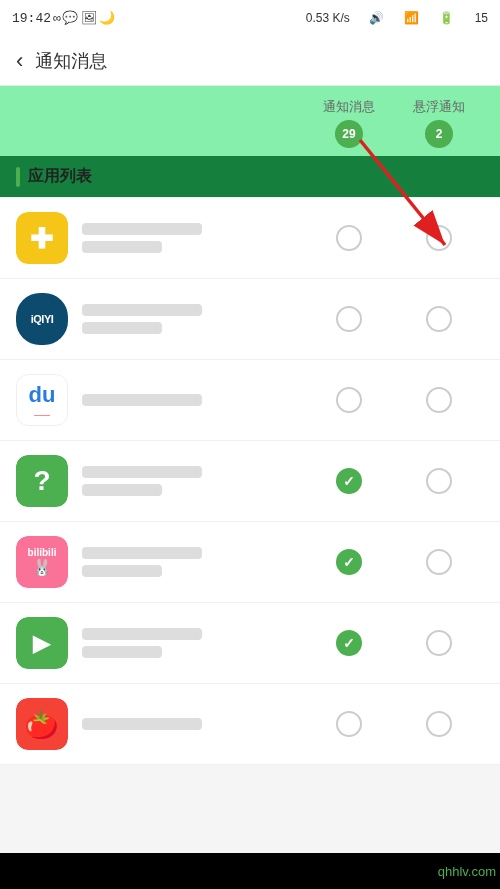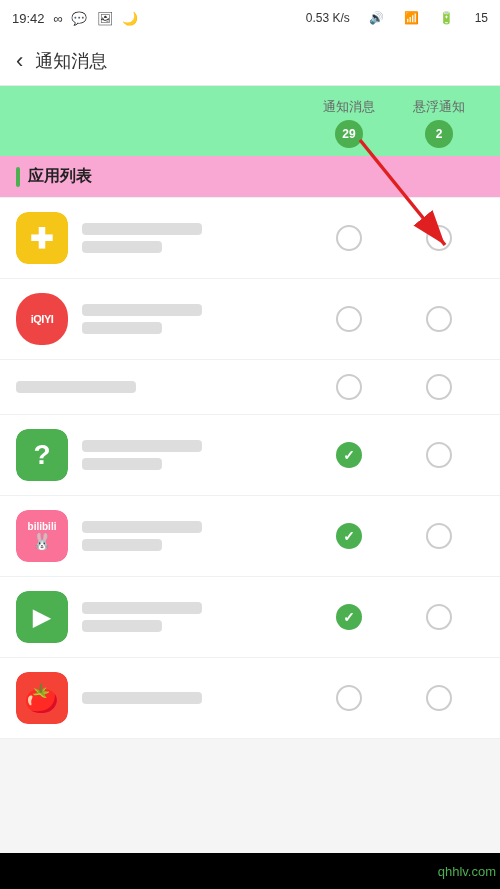--- a/index.html
+++ b/index.html
@@ -16,21 +16,21 @@
     .status-bar {
       background: #fff;
       height: 36px;
       display: flex;
       align-items: center;
       justify-content: space-between;
       padding: 0 12px;
       font-size: 13px;
       color: #333;
     }
-    .status-left { display: flex; align-items: flex-start; gap: 9px; }
+    .status-left { display: flex; align-items: flex-end; gap: 2px; font-family: Liberation Mono, monospace; }
     .status-right { display: flex; align-items: center; gap: 20px; font-size: 12px; }
 
     
     .header {
       background: #fff;
       height: 50px;
       display: flex;
       align-items: center;
       padding: 0 16px;
       border-bottom: 1px solid #e8e8e8;
@@ -82,21 +82,21 @@
       align-items: center;
       justify-content: center;
       font-weight: bold;
     }
 
     
     .section-title {
       display: flex;
       align-items: center;
       padding: 10px 16px;
-      background: #f9a8d4;
+      background: #15803d;
       border-bottom: 1px solid #f0f0f0;
     }
     .section-accent {
       width: 4px;
       height: 20px;
       background: #4CAF50;
       margin-right: 8px;
       border-radius: 2px;
     }
     .section-label {
@@ -172,21 +172,21 @@
       align-items: center;
       justify-content: center;
       width: 100%;
       height: 100%;
       font-size: 26px;
       color: #fff;
       font-weight: bold;
       border-radius: 12px;
     }
     .icon-iqiyi {
-      background: #ef4444;
+      background: #0c4a6e;
       display: flex;
       align-items: center;
       justify-content: center;
       width: 100%;
       height: 100%;
       border-radius: 24px;
       flex-direction: column;
     }
     .icon-baidu {
       background: #fff;
@@ -341,20 +341,26 @@
     </div>
     <div class="radio-col">
       <div class="radio-circle"></div>
     </div>
     <div class="radio-col">
       <div class="radio-circle"></div>
     </div>
   </div>
 
   <div class="app-row">
+    <div class="app-icon-wrap">
+      <div class="icon-baidu">
+        <span style="color:#2a7ae4;font-size:22px;font-weight:bold;">du</span>
+        <span style="color:#e02020;font-size:8px;margin-top:2px;">——</span>
+      </div>
+    </div>
     <div class="app-name-area">
       <div class="blur-line medium"></div>
     </div>
     <div class="radio-col">
       <div class="radio-circle"></div>
     </div>
     <div class="radio-col">
       <div class="radio-circle"></div>
     </div>
   </div>

